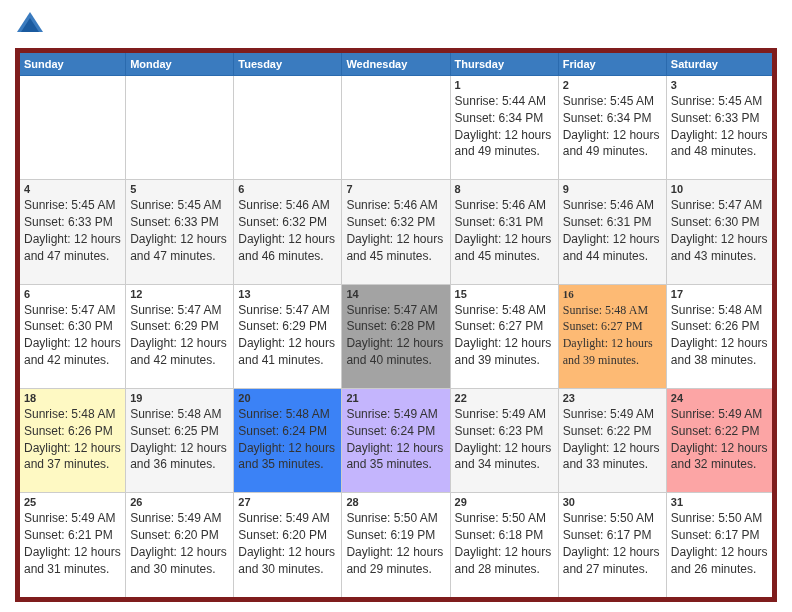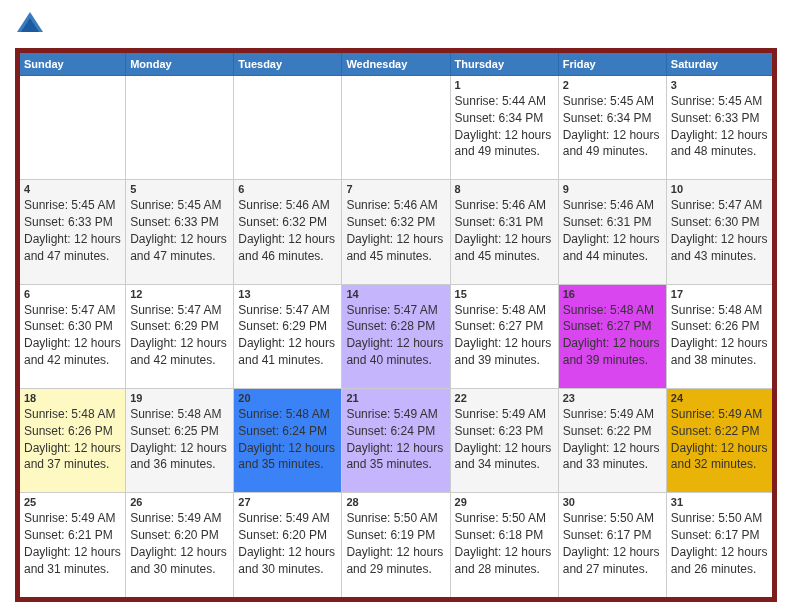--- a/index.html
+++ b/index.html
@@ -237,35 +237,35 @@
 Daylight: 12 hours
 and 42 minutes.</div>
           </td>
           <td style="background: rgb(255, 255, 255);">
             <span class="day-num">13</span>
             <div class="day-info" style="white-space: pre-line;">Sunrise: 5:47 AM
 Sunset: 6:29 PM
 Daylight: 12 hours
 and 41 minutes.</div>
           </td>
-          <td style="background: #c4b5fd;">
+          <td style="background: #a3a3a3;">
             <span class="day-num">14</span>
             <div class="day-info" style="white-space: pre-line;">Sunrise: 5:47 AM
 Sunset: 6:28 PM
 Daylight: 12 hours
 and 40 minutes.</div>
           </td>
           <td style="background: rgb(255, 255, 255);">
             <span class="day-num">15</span>
             <div class="day-info" style="white-space: pre-line;">Sunrise: 5:48 AM
 Sunset: 6:27 PM
 Daylight: 12 hours
 and 39 minutes.</div>
           </td>
-          <td style="background: #d946ef;">
+          <td style="background: #fdba74; font-family: Liberation Serif, serif;">
             <span class="day-num">16</span>
             <div class="day-info" style="white-space: pre-line;">Sunrise: 5:48 AM
 Sunset: 6:27 PM
 Daylight: 12 hours
 and 39 minutes.</div>
           </td>
           <td style="background: rgb(255, 255, 255);">
             <span class="day-num">17</span>
             <div class="day-info" style="white-space: pre-line;">Sunrise: 5:48 AM
 Sunset: 6:26 PM
@@ -309,21 +309,21 @@
 Daylight: 12 hours
 and 34 minutes.</div>
           </td>
           <td style="background: rgb(245, 245, 245); margin-top: 47px;">
             <span class="day-num">23</span>
             <div class="day-info" style="white-space: pre-line;">Sunrise: 5:49 AM
 Sunset: 6:22 PM
 Daylight: 12 hours
 and 33 minutes.</div>
           </td>
-          <td style="background: #eab308; margin-left: 28px;">
+          <td style="background: #fca5a5; margin-left: 28px;">
             <span class="day-num">24</span>
             <div class="day-info" style="white-space: pre-line;">Sunrise: 5:49 AM
 Sunset: 6:22 PM
 Daylight: 12 hours
 and 32 minutes.</div>
           </td>
         </tr>
         <tr>
           <td style="background: rgb(255, 255, 255);">
             <span class="day-num">25</span>

